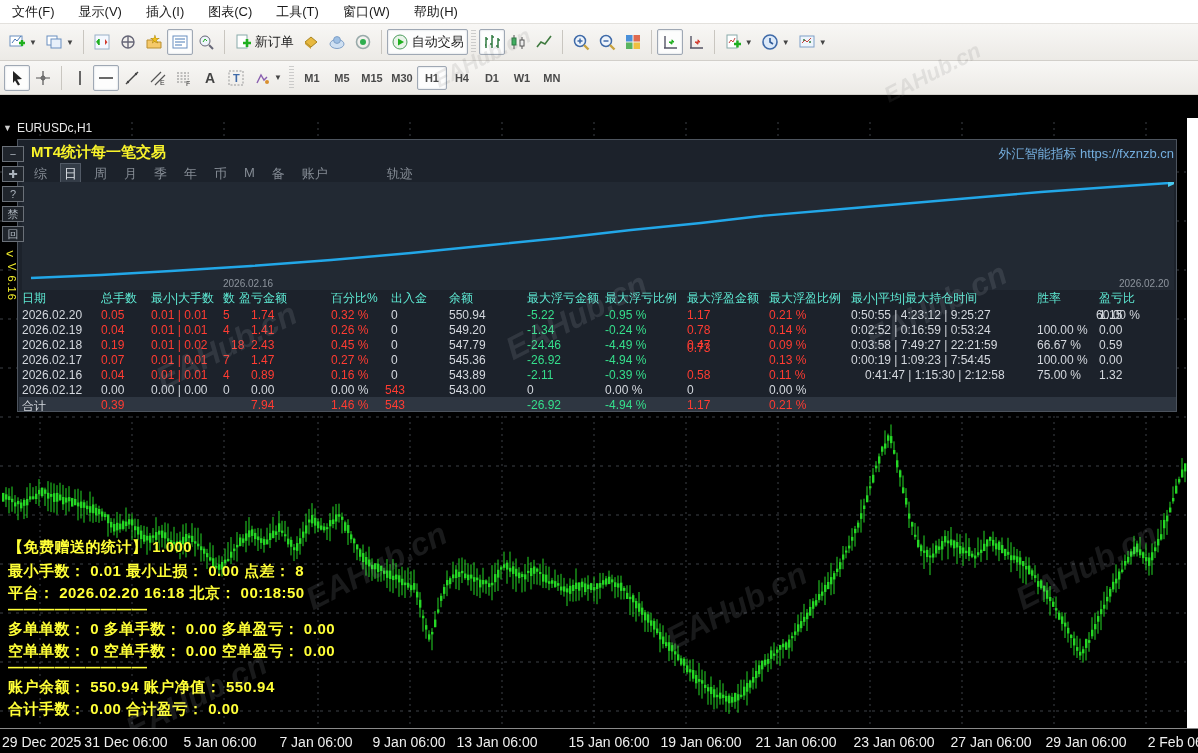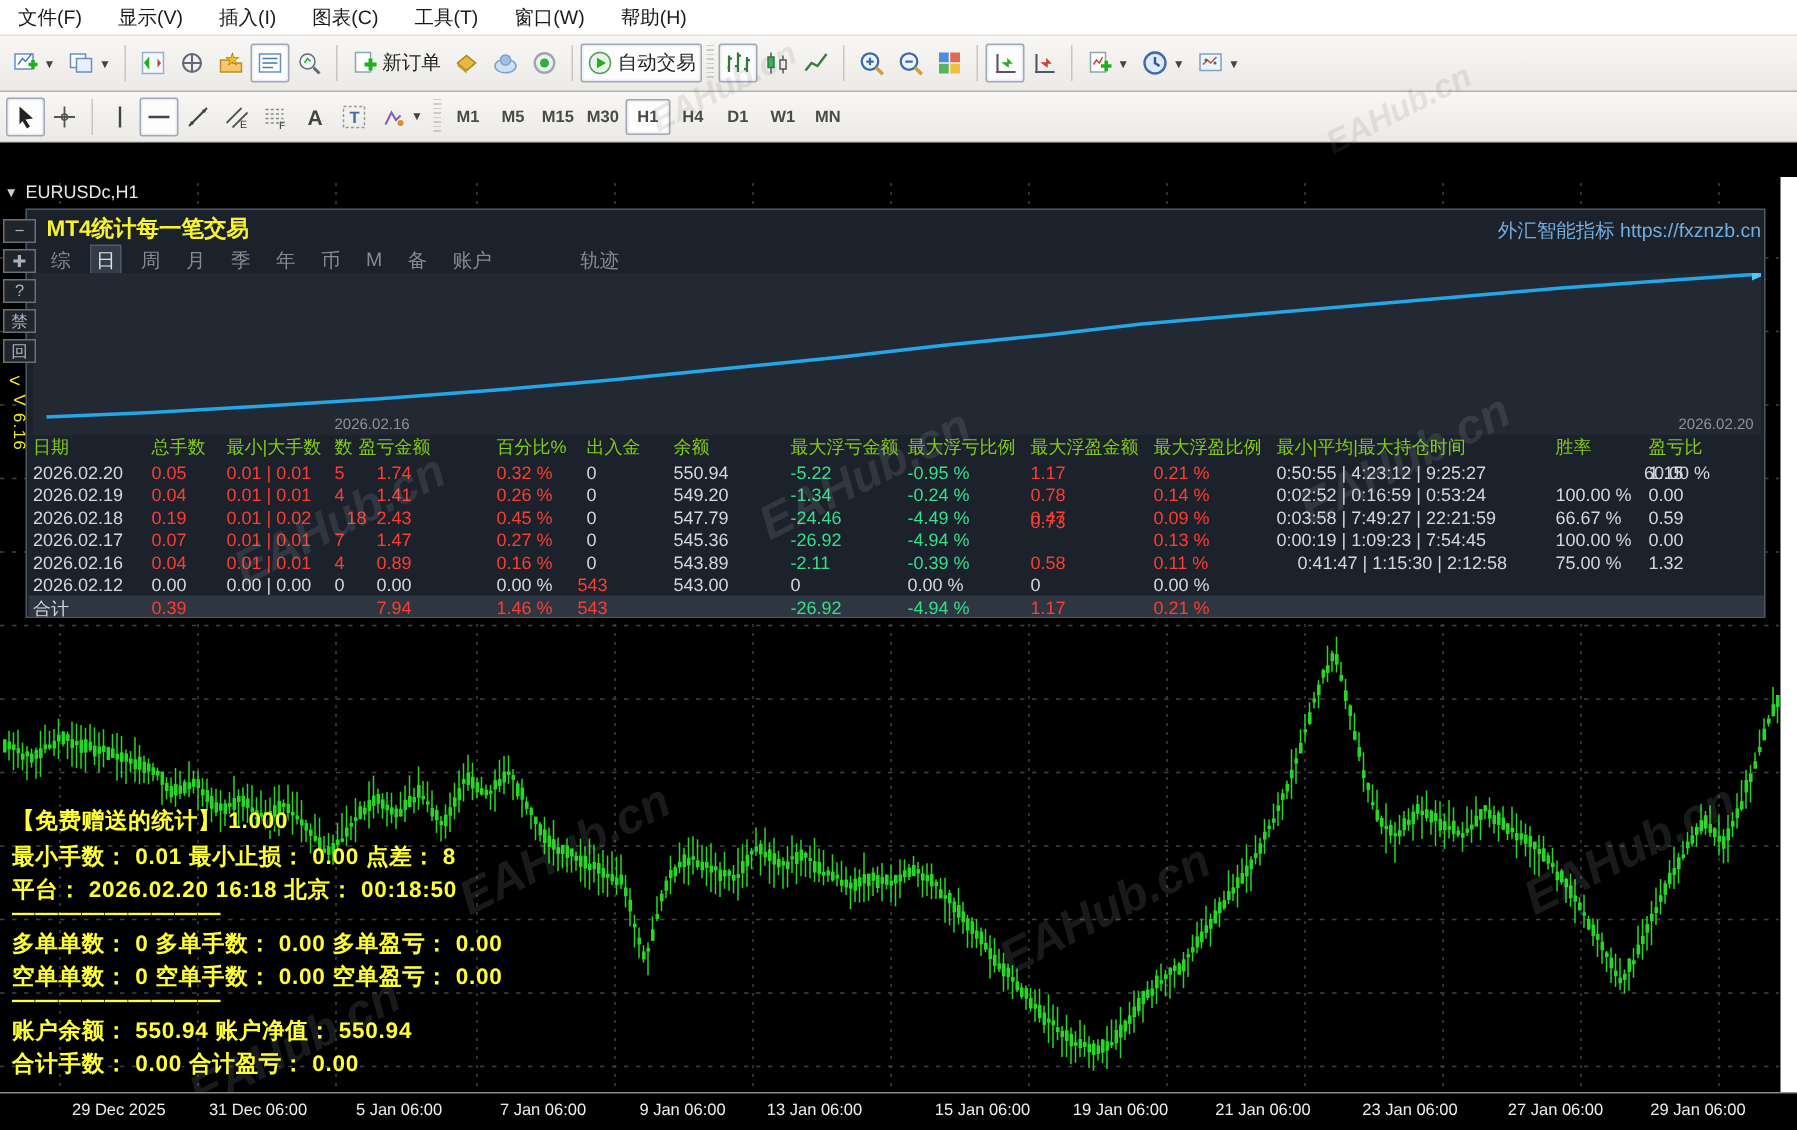--- a/index.html
+++ b/index.html
@@ -31,21 +31,21 @@
 
   
   .chart { position:absolute; left:0; top:118px; width:1198px; height:635px; background:#000; overflow:hidden; }
   .lay { position:absolute; left:0; top:0; }
   .symbol { position:absolute; left:3px; top:3px; color:#e8e8e8; font-size:12px;
     display:flex; gap:5px; align-items:center; z-index:6; }
   .symbol .tri { color:#cfcfcf; font-size:9px; }
   .rightstrip { position:absolute; right:0; top:0; width:11px; height:610px; background:#ffffff; z-index:8; }
   .xaxis { position:absolute; left:0; top:610px; width:1198px; height:25px; background:#000;
     border-top:1px solid #8a8a8a; z-index:9; }
-  .xaxis .xl { position:absolute; top:5px; color:#efefef; font-size:11px; white-space:nowrap;margin-left:46px; }
+  .xaxis .xl { position:absolute; top:5px; color:#efefef; font-size:14px; white-space:nowrap; }
   .wm { position:absolute; color:rgba(190,200,210,.13); font-size:32px; font-style:italic;
     font-weight:bold; transform:rotate(-27deg); z-index:7; pointer-events:none; white-space:nowrap; }
   .wm.ltb { color:rgba(110,110,110,.14); font-size:22px; z-index:3; }
 
   
   .sidebar { position:absolute; left:2px; top:28px; width:24px; z-index:7; }
   .sbtn { width:22px; height:16px; margin-bottom:4px; border:1px solid #6a7078; background:#20252c;
     color:#aab2bb; font-size:11px; display:flex; align-items:center; justify-content:center; cursor:pointer; }
   .sarrow { color:#f3ef2a; font-size:13px; margin:4px 0 2px 4px; }
   .sver { color:#f3ef2a; font-size:11px; writing-mode:vertical-rl; letter-spacing:1px; margin-left:4px; }
@@ -57,21 +57,21 @@
   .p-link { position:absolute; right:2px; top:5px; color:#74aede; font-size:13px; white-space:nowrap; }
   .p-tabs { position:absolute; left:13px; top:24px; display:flex; gap:11px; font-size:13px; color:#848b94; }
   .p-tabs .ptab { padding:1px 3px; cursor:pointer; }
   .p-tabs .ptab.on { background:#343c47; color:#dde1e6; outline:1px solid #525a66; }
   .p-tabs .ptab.far { margin-left:42px; }
   .p-equity { position:absolute; left:4px; top:42px; width:1152px; height:108px; background:#222933; }
   .p-eqlbl { position:absolute; color:#8d949d; font-size:10px; top:96px; }
   .p-table { position:absolute; left:0; top:150px; width:1160px; height:123px; font-size:12px; }
   .cell { position:absolute; white-space:nowrap; }
   .c-w { color:#d4d8de; } .c-r { color:#ff3c32; } .c-g { color:#35df8c; }
-  .c-h { color:#84cc16; } .c-d { color:#d4d8de; }
+  .c-h { color:#5eead4; } .c-d { color:#d4d8de; }
   .sumband { position:absolute; left:1px; width:1158px; height:15px; background:#2e3641; }
 
   
   .overlay { position:absolute; left:8px; top:420px; z-index:6; color:#ffff37; font-size:15px;
     font-weight:bold; letter-spacing:.5px; }
   .ovl { position:absolute; white-space:nowrap; text-shadow:1px 1px 0 #000; }
 </style>
 </head>
 <body>
 

